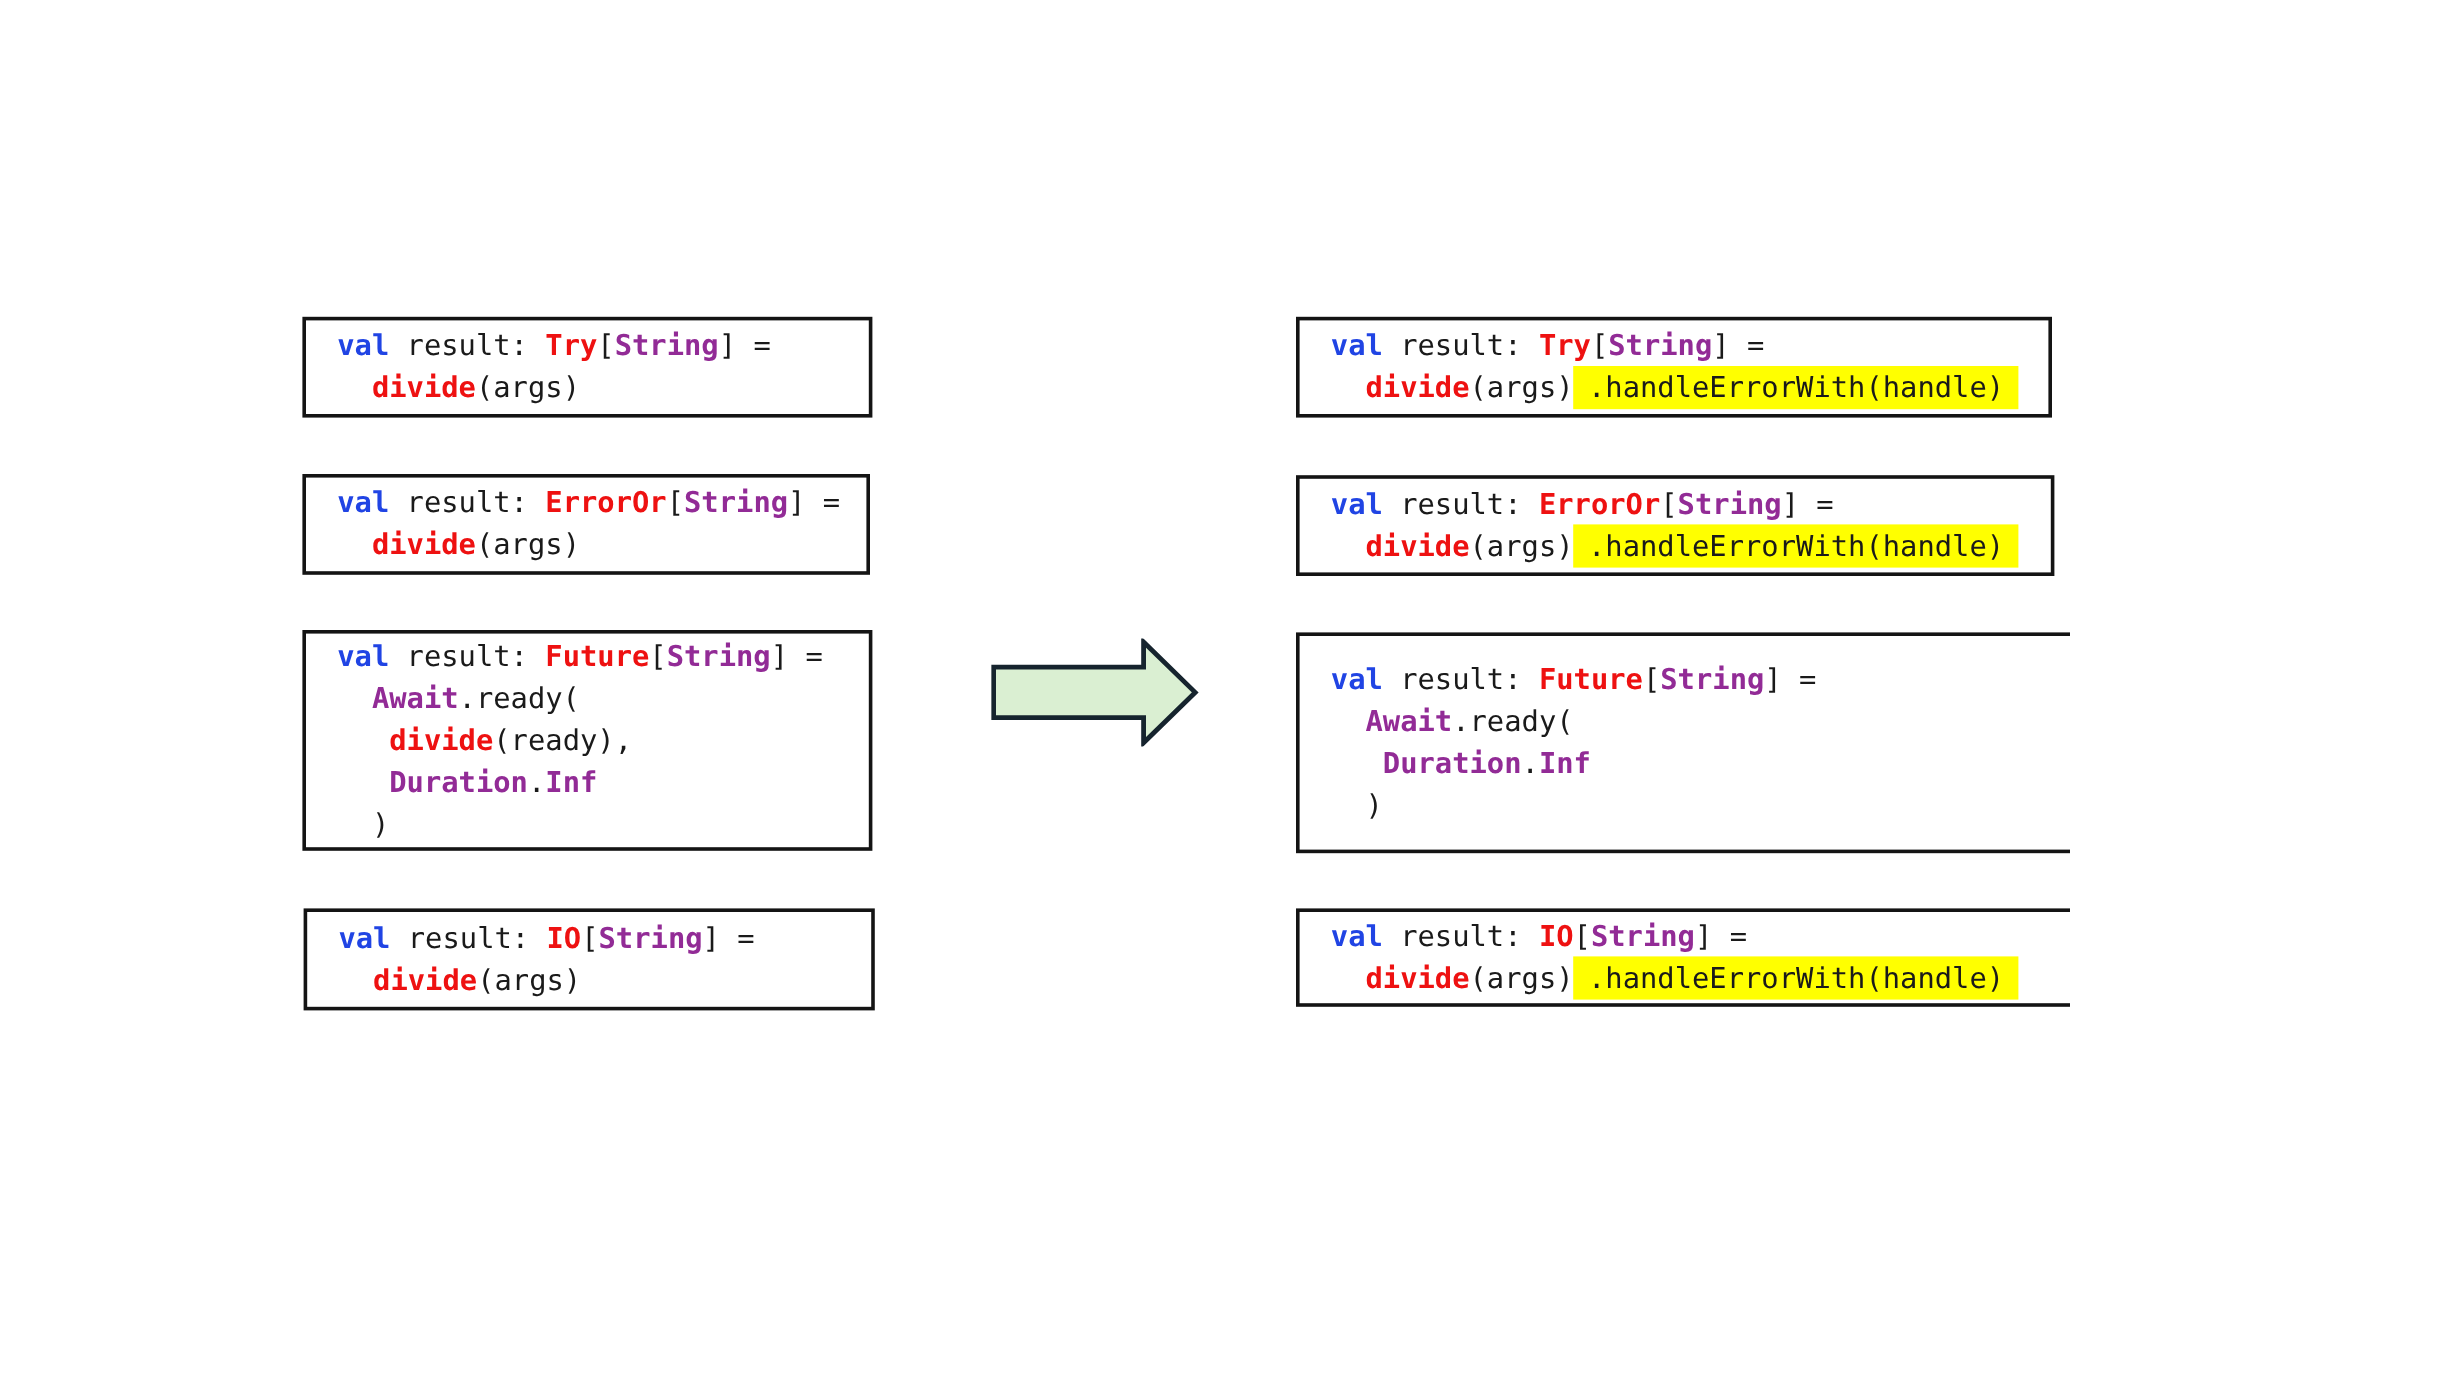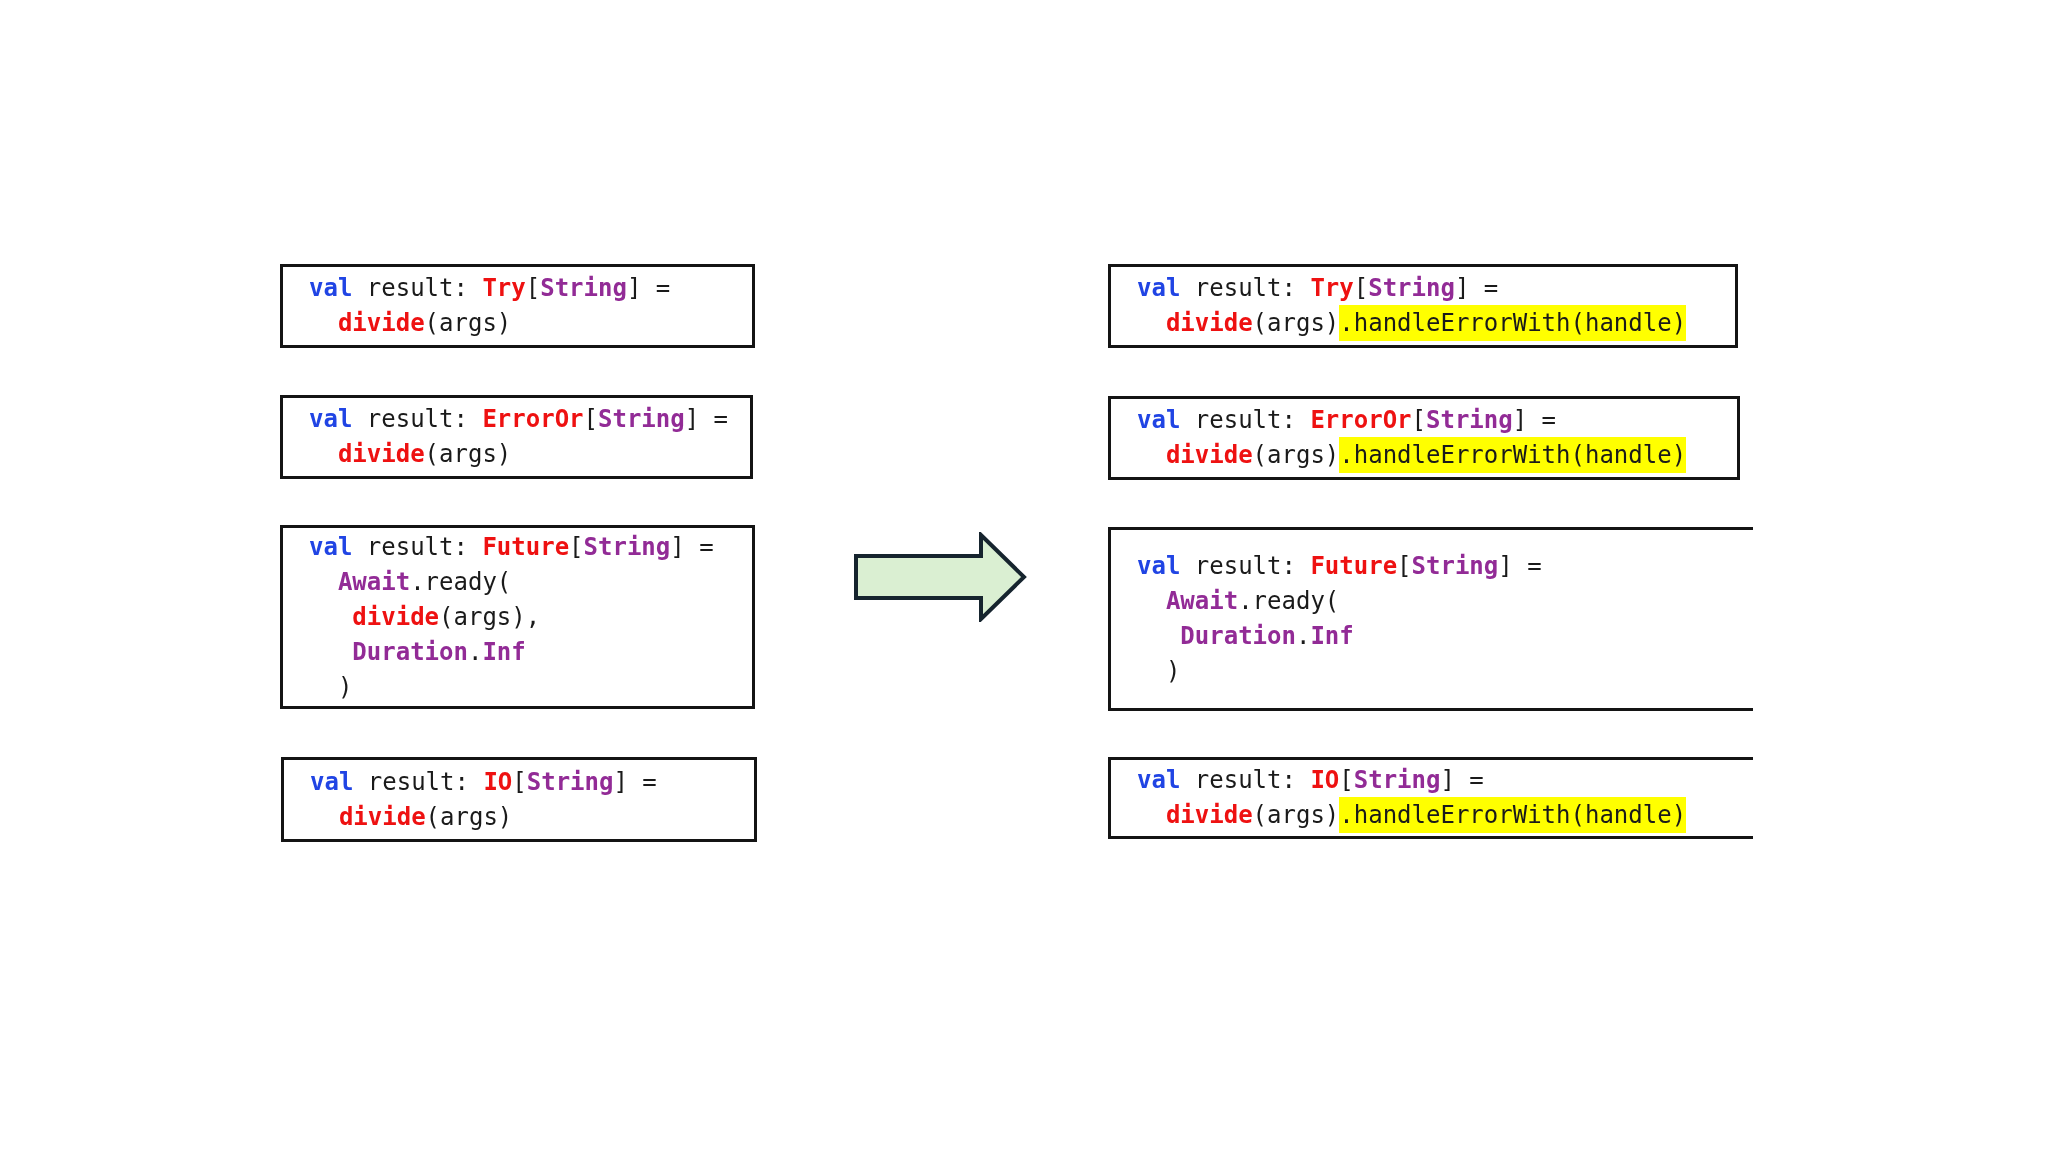--- a/index.html
+++ b/index.html
@@ -4,42 +4,41 @@
 <style>
   * { margin: 0; padding: 0; box-sizing: border-box; }
   html, body { background: #ffffff; }
   .slide {
     position: relative;
     width: 1725px;
     height: 1152px;
     background: var(--bg, #ffffff);
     overflow: hidden;
     font-family: "DejaVu Sans Mono", "Liberation Mono", monospace;
-    margin-left: 28px;
   }
   .code-box {
     position: absolute;
     background: #ffffff;
     border: 3px solid var(--box-border, #141414);
     padding-left: 26px;
     display: flex;
     flex-direction: column;
     justify-content: center;
   }
   .line {
     white-space: pre;
     font-size: 24px;
     line-height: 35px;
     color: var(--plain, #1a1a1a);
   }
   .s-p { color: var(--plain, #1a1a1a); }
   .s-b { color: var(--kw-blue, #2044e4); font-weight: bold; }
   .s-r { color: var(--kw-red, #ee1111); font-weight: bold; }
   .s-m { color: var(--kw-purple, #922b96); font-weight: bold; }
-  .s-h { color: var(--plain, #1a1a1a); background: var(--hl, #ffff00); padding: 4px 0; }
+  .s-h { color: var(--plain, #1a1a1a); background: var(--hl, #ffff00); padding: 4px 12px; }
   .arrow-svg { position: absolute; }
   .arrow-svg polygon {
     fill: var(--arrow-fill, #daefd2);
     stroke: var(--arrow-stroke, #16242e);
     stroke-width: 4;
     stroke-linejoin: miter;
   }
 </style>
 </head>
 <body>
@@ -52,21 +51,21 @@
     </div>
 
   <div class="code-box" style="left:252px; top:395px; width:473px; height:84px;">
       <div class="line"><span class="s-b">val</span><span class="s-p"> result: </span><span class="s-r">ErrorOr</span><span class="s-p">[</span><span class="s-m">String</span><span class="s-p">] =</span></div>
       <div class="line"><span class="s-p">  </span><span class="s-r">divide</span><span class="s-p">(args)</span></div>
     </div>
 
   <div class="code-box" style="left:252px; top:525px; width:475px; height:184px;">
       <div class="line"><span class="s-b">val</span><span class="s-p"> result: </span><span class="s-r">Future</span><span class="s-p">[</span><span class="s-m">String</span><span class="s-p">] =</span></div>
       <div class="line"><span class="s-p">  </span><span class="s-m">Await</span><span class="s-p">.ready(</span></div>
-      <div class="line"><span class="s-p">   </span><span class="s-r">divide</span><span class="s-p">(args),</span></div>
+      <div class="line"><span class="s-p">   </span><span class="s-r">divide</span><span class="s-p">(ready),</span></div>
       <div class="line"><span class="s-p">   </span><span class="s-m">Duration</span><span class="s-p">.</span><span class="s-m">Inf</span></div>
       <div class="line"><span class="s-p">  )</span></div>
     </div>
 
   <div class="code-box" style="left:253px; top:757px; width:476px; height:85px;">
       <div class="line"><span class="s-b">val</span><span class="s-p"> result: </span><span class="s-r">IO</span><span class="s-p">[</span><span class="s-m">String</span><span class="s-p">] =</span></div>
       <div class="line"><span class="s-p">  </span><span class="s-r">divide</span><span class="s-p">(args)</span></div>
     </div>
 
   <svg class="arrow-svg" style="left:826px; top:532px;" width="174" height="90" viewBox="0 0 174 90">

